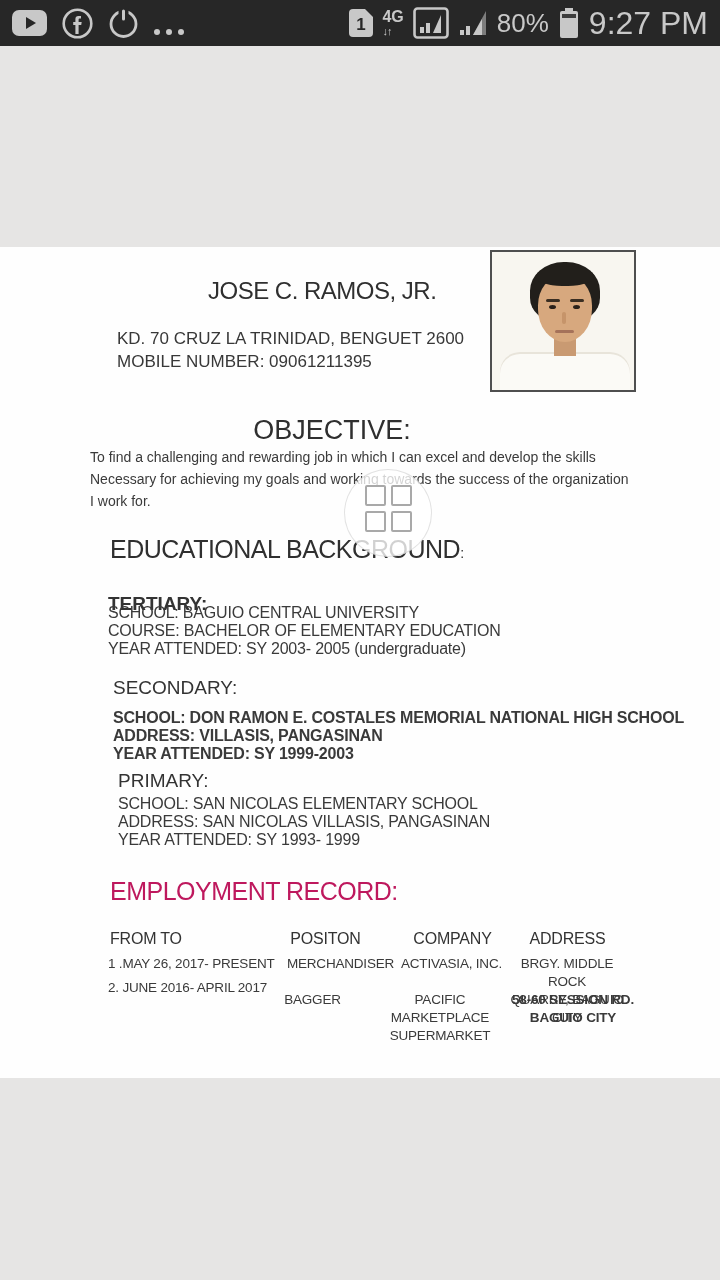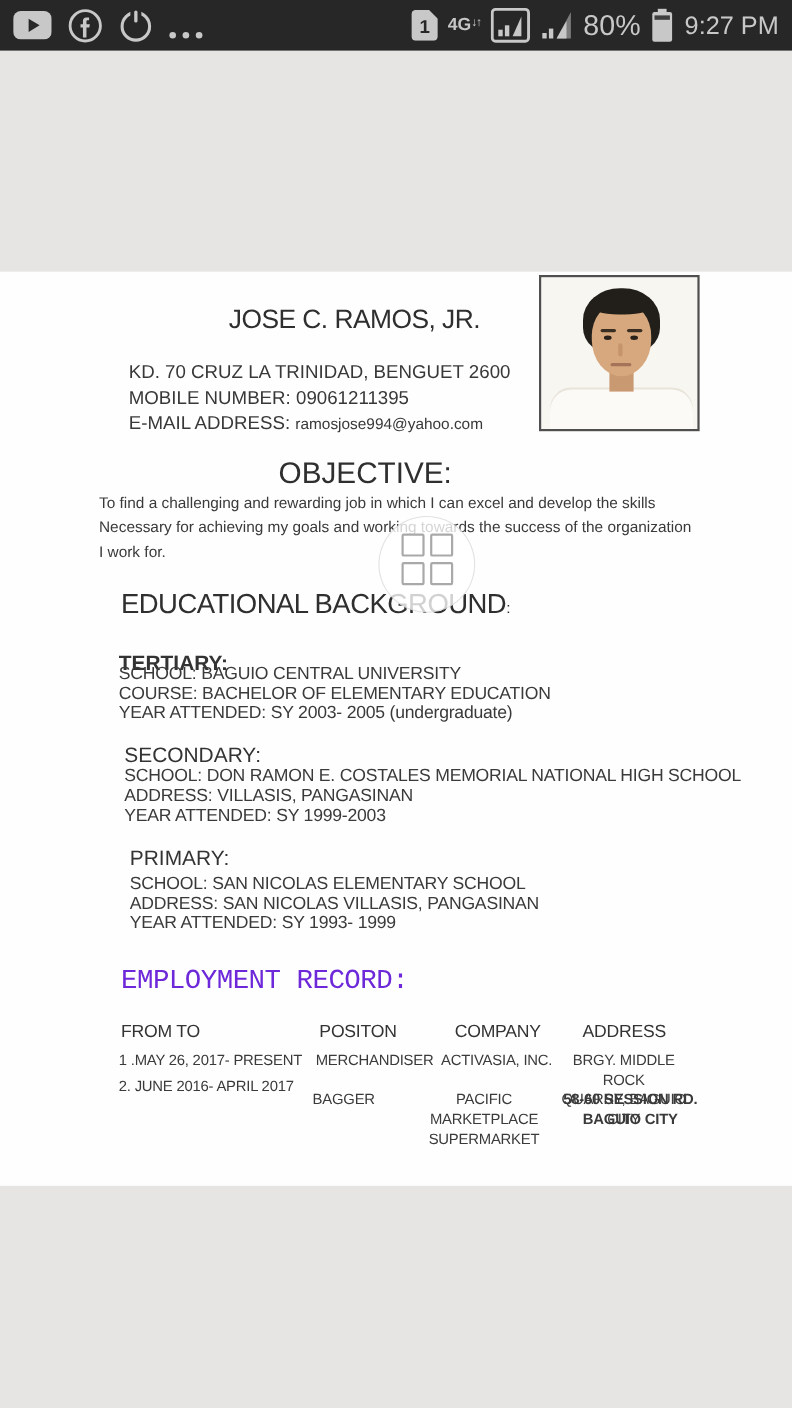--- a/index.html
+++ b/index.html
@@ -8,25 +8,25 @@
   .screen { position:relative; width:720px; height:1280px; background:#e6e5e4; overflow:hidden; }
 
   
   .status-bar { position:absolute; left:0; top:0; width:720px; height:46px; background:#272727;
     display:flex; align-items:center; justify-content:space-between; padding:0 12px; }
   .sb-left, .sb-right { display:flex; align-items:center; }
   .sb-left > * { margin-right:15px; }
   .sb-right > * { margin-left:9px; }
   .dots { display:flex; align-items:flex-end; height:30px; padding-bottom:3px; }
   .dots i { width:6px; height:6px; border-radius:50%; background:#c8c8c8; margin-right:6px; }
-  .fourg { display:flex; flex-direction:row; align-items:flex-start; line-height:1; color:#c8c8c8; }
+  .fourg { display:flex; flex-direction:column; align-items:flex-start; line-height:1; color:#c8c8c8; }
   .fourg .fg { font-size:16px; font-weight:bold; }
   .fourg .arrows { font-size:11px; letter-spacing:-1px; margin-top:1px; }
   .pct { color:#c8c8c8; font-size:26px; }
-  .time { color:#c8c8c8; font-size:23px; }
+  .time { color:#c8c8c8; font-size:32px; }
 
   
   .page { position:absolute; left:0; top:247px; width:720px; height:831px; background:#fefefe; color:#353535; }
 
   .photo { position:absolute; left:490px; top:3px; width:146px; height:142px; background:#f8f6f0;
     border:2px solid #4f4f4f; overflow:hidden; }
   .p-hair { position:absolute; left:38px; top:10px; width:70px; height:60px; background:#221f1b;
     border-radius:48% 48% 40% 40%; }
   .p-face { position:absolute; left:46px; top:24px; width:54px; height:66px; background:#d7a87e;
     border-radius:46% 46% 52% 52%; }
@@ -51,24 +51,24 @@
     font-size:27px; color:#2f2f2f; }
   .obj-text { position:absolute; left:90px; top:199px; width:560px; font-size:14px; line-height:22px;
     white-space:pre-line; color:#3a3a3a; }
 
   .edu-heading { position:absolute; left:110px; top:288px; font-size:25px; letter-spacing:-0.5px; color:#2f2f2f; }
   .edu-heading .sm-colon { font-size:14px; }
   .edu-label { position:absolute; font-size:19px; color:#333; }
   .edu-lines { position:absolute; font-size:16px; line-height:18px; white-space:pre-line;
     letter-spacing:-0.2px; color:#3a3a3a; }
   .sec0-label { left:108px; top:346px;font-weight:bold; } .sec0-lines { left:108px; top:357px; }
-  .sec1-label { left:113px; top:430px; } .sec1-lines { left:113px; top:450px; }
+  .sec1-label { left:113px; top:430px; } .sec1-lines { left:113px; top:462px;font-weight:bold; }
   .sec2-label { left:118px; top:523px; } .sec2-lines { left:118px; top:548px; }
 
-  .emp-heading { position:absolute; left:110px; top:630px; font-size:25px; letter-spacing:-0.5px; color:#6d28d9;font-family:Liberation Mono, monospace; }
+  .emp-heading { position:absolute; left:110px; top:630px; font-size:25px; letter-spacing:-0.5px; color:#be185d; }
   .cell { position:absolute; font-size:13.5px; line-height:18px; letter-spacing:-0.2px;
     white-space:pre-line; color:#3a3a3a;text-align:center; }
   .cell.hdr { font-size:16px; color:#333; }
   .c-center { text-align:center; }
   .h1 { left:110px; top:683px; }
   .h2 { left:263px; top:683px; width:125px; }
   .h3 { left:390px; top:683px; width:125px; }
   .h4 { left:505px; top:683px; width:125px; }
   .r1c1 { left:108px; top:708px; }
   .r1c2 { left:278px; top:708px; width:125px; }
@@ -157,21 +157,20 @@
         <div class="p-eye-r"></div>
       <div class="p-nose"></div>
       <div class="p-mouth"></div>
     </div>
 
     <div class="doc-name">JOSE C. RAMOS, JR.</div>
 
     <div class="contact">
       <div>KD. 70 CRUZ LA TRINIDAD, BENGUET 2600</div>
       <div>MOBILE NUMBER: 09061211395</div>
-      <div><span>E-MAIL ADDRESS: </span><span class="email-val">ramosjose994@yahoo.com</span></div>
     </div>
 
     <div class="obj-heading">OBJECTIVE:</div>
     <div class="obj-text">To find a challenging and rewarding job in which I can excel and develop the skills
 Necessary for achieving my goals and working towards the success of the organization
 I work for.</div>
 
     <div class="edu-heading"><span>EDUCATIONAL BACKGROUND</span><span class="sm-colon">:</span></div>
 
     <div class="edu-label sec0-label">TERTIARY:</div>

